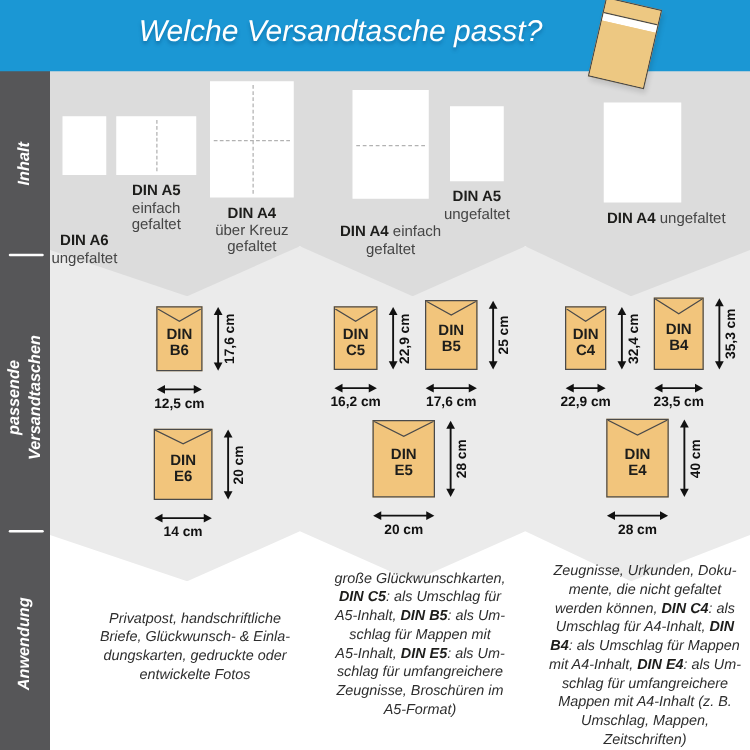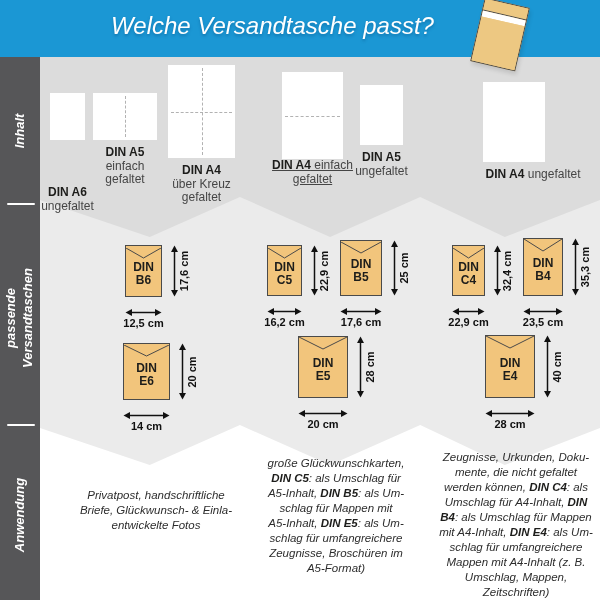--- a/index.html
+++ b/index.html
@@ -144,21 +144,21 @@
         <div class="fold-h"></div>
       </div>
       <div class="abs paper-label" style="left:128px;top:164px;width:147px;">
         <div><span class="b">DIN A4</span></div>
         <div><span>über Kreuz</span></div>
         <div><span>gefaltet</span></div>
       </div>
       <div class="abs paper" style="left:282px;top:72px;width:61px;height:87px;">
         <div class="fold-h"></div>
       </div>
-      <div class="abs paper-label" style="left:242px;top:159px;width:141px;text-decoration:underline;">
+      <div class="abs paper-label" style="left:242px;top:179px;width:141px;">
         <div><span class="b">DIN A4</span><span> einfach</span></div>
         <div><span>gefaltet</span></div>
       </div>
       <div class="abs paper" style="left:360px;top:85px;width:43px;height:60px;"></div>
       <div class="abs paper-label" style="left:320px;top:151px;width:123px;">
         <div><span class="b">DIN A5</span></div>
         <div><span>ungefaltet</span></div>
       </div>
       <div class="abs paper" style="left:483px;top:82px;width:62px;height:80px;"></div>
       <div class="abs paper-label" style="left:462px;top:168px;width:142px;">
@@ -348,20 +348,21 @@
     <line x1="4" y1="5.5" x2="46" y2="5.5" stroke="#111" stroke-width="1.5"></line>
     <polygon points="0.5,5.5 7,2 7,9" fill="#111"></polygon>
     <polygon points="49.5,5.5 43,2 43,9" fill="#111"></polygon>
         </svg></div>
       <div class="abs dim-w" style="left:463px;top:418px;width:94px;">28 cm</div>
     </div>
   <div id="apps-layer">
       <div class="abs app-col" style="left:68px;top:488px;width:176px;">
         <div><span>Privatpost, handschriftliche</span></div>
         <div><span>Briefe, Glückwunsch- &amp; Einla-</span></div>
+        <div><span>dungskarten, gedruckte oder</span></div>
         <div><span>entwickelte Fotos</span></div>
       </div>
       <div class="abs app-col" style="left:260px;top:456px;width:152px;">
         <div><span>große Glückwunschkarten,</span></div>
         <div><span class="b">DIN C5</span><span>: als Umschlag für</span></div>
         <div><span>A5-Inhalt, </span><span class="b">DIN B5</span><span>: als Um-</span></div>
         <div><span>schlag für Mappen mit</span></div>
         <div><span>A5-Inhalt, </span><span class="b">DIN E5</span><span>: als Um-</span></div>
         <div><span>schlag für umfangreichere</span></div>
         <div><span>Zeugnisse, Broschüren im</span></div>

